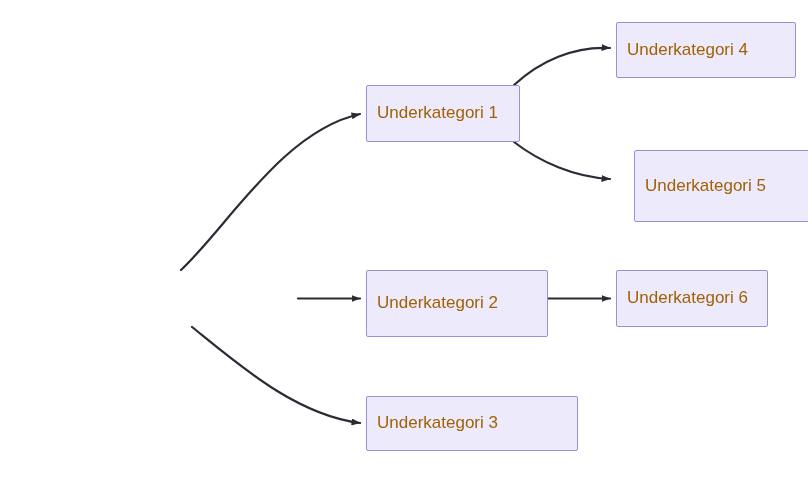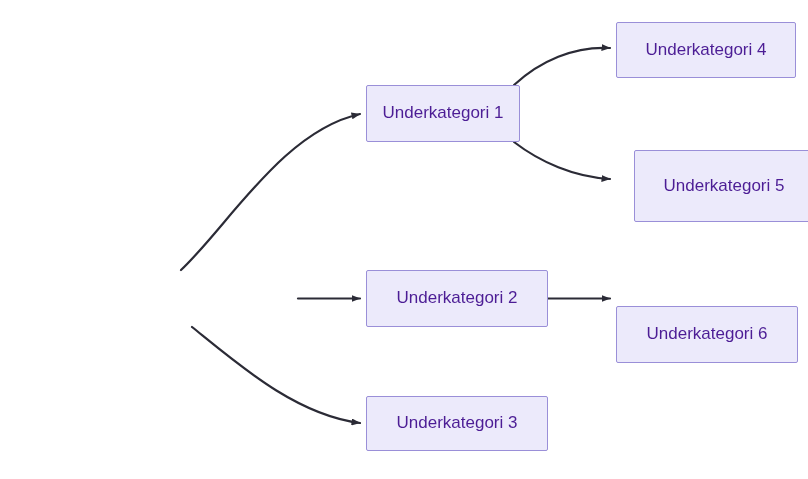--- a/index.html
+++ b/index.html
@@ -30,38 +30,37 @@
     pointer-events: none;
   }
   .node {
     position: absolute;
     box-sizing: border-box;
     background: #ECEAFB;
     border: 1px solid #9A8FD8;
     border-radius: 2px;
     display: flex;
     align-items: center;
-    justify-content: center;
-    color: #4c1d95;
+    color: #a16207;
     font-size: 17px;
     line-height: 1.2;
     white-space: nowrap;
   }
   .node-label {
     display: block;
     padding: 0 10px;
   }
   
   #node-root      { left: 8px;   top: 270px; width: 290px; height: 57px; }
   #node-sub1      { left: 366px; top: 85px;  width: 154px; height: 57px; }
-  #node-sub2      { left: 366px; top: 270px; width: 182px; height: 57px; }
-  #node-sub3      { left: 366px; top: 396px; width: 182px; height: 55px; }
+  #node-sub2      { left: 366px; top: 270px; width: 182px; height: 67px; }
+  #node-sub3      { left: 366px; top: 396px; width: 212px; height: 55px; }
   #node-sub4      { left: 616px; top: 22px;  width: 180px; height: 56px; }
   #node-sub5      { left: 616px; top: 150px; width: 180px; height: 72px; margin-left: 18px; }
-  #node-sub6      { left: 616px; top: 270px; width: 182px; height: 57px; margin-top: 36px; }
+  #node-sub6      { left: 616px; top: 270px; width: 152px; height: 57px; }
   .edge-path {
     fill: none;
     stroke: #2b2b36;
     stroke-width: 2.2;
     stroke-linecap: round;
   }
 </style>
 </head>
 <body>
 

